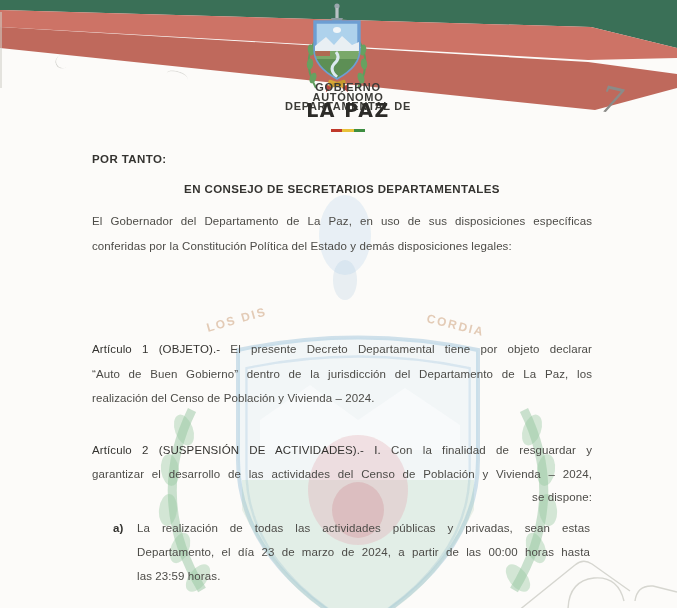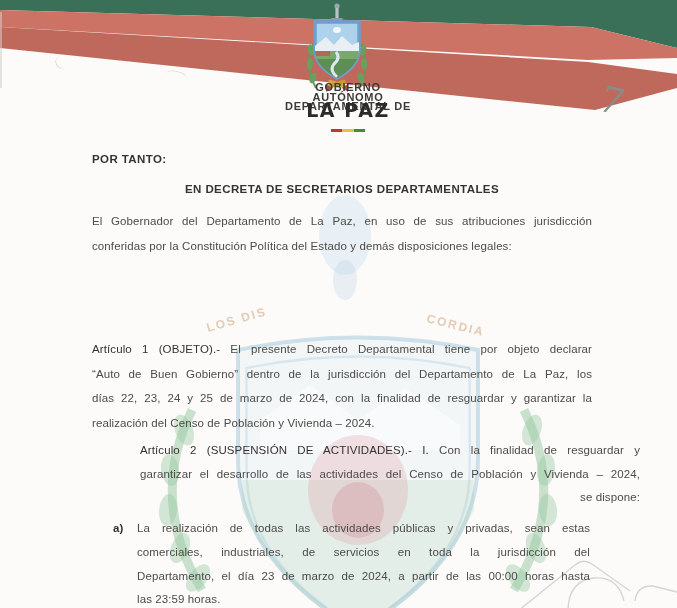--- a/index.html
+++ b/index.html
@@ -54,21 +54,21 @@
   .line{line-height:24.6px;height:24.6px;overflow:visible;}
   .jline{text-align:justify;text-align-last:justify;}
   strong{font-weight:normal;color:var(--ink_bold,#343330);}
   .blk-por-tanto{top:141px;}
   .blk-council{top:171px;}
   .blk-intro{top:197px;}
   .blk-intro .line{line-height:25px;height:25px;}
   .blk-decreta{top:264px;}
   .blk-title{top:295px;}
   .blk-art1{top:325px;}
-  .blk-art2{top:427px;margin-left:48px;}
+  .blk-art2{top:427px;}
   .blk-art2 .line{line-height:23.6px;height:23.6px;text-align:right;}
   .blk-item-a{top:505px;left:137px;width:453px;}
   .blk-item-a .line{line-height:23.8px;height:23.8px;}
   .item-label{position:absolute;left:-24px;top:0;font-weight:bold;color:var(--ink_bold,#343330);
     line-height:23.8px;}
 </style>
 </head>
 <body>
 
 <div id="page">
@@ -161,50 +161,48 @@
         <i class="flag-green"></i>
     </div>
   </div>
 
   <div class="seven">7</div>
 
   <div class="doc">
 
     <div class="blk blk-por-tanto heading">POR TANTO:</div>
 
-    <div class="blk blk-council heading center">EN DECRETA DE SECRETARIOS DEPARTAMENTALES</div>
+    <div class="blk blk-council heading center">EN CONSEJO DE SECRETARIOS DEPARTAMENTALES</div>
 
     <div class="blk blk-intro">
-      <div class="line jline">El Gobernador del Departamento de La Paz, en uso de sus atribuciones jurisdicción</div>
+      <div class="line jline">El Gobernador del Departamento de La Paz, en uso de sus disposiciones específicas</div>
       <div class="line">conferidas por la Constitución Política del Estado y demás disposiciones legales:</div>
     </div>
 
 
 
     <div class="blk blk-art1">
       <div class="line jline">
         <strong>Artículo 1 (OBJETO).-</strong>
         <span>El presente Decreto Departamental tiene por objeto declarar</span>
       </div>
       <div class="line jline">“Auto de Buen Gobierno” dentro de la jurisdicción del Departamento de La Paz, los</div>
-      <div class="line jline">días 22, 23, 24 y 25 de marzo de 2024, con la finalidad de resguardar y garantizar la</div>
       <div class="line">realización del Censo de Población y Vivienda – 2024.</div>
     </div>
 
     <div class="blk blk-art2">
       <div class="line jline">
         <strong>Artículo 2 (SUSPENSIÓN DE ACTIVIDADES).- I.</strong>
         <span>Con la finalidad de resguardar y</span>
       </div>
       <div class="line jline">garantizar el desarrollo de las actividades  del Censo de Población y Vivienda – 2024,</div>
       <div class="line">se dispone:</div>
     </div>
 
     <div class="blk blk-item-a">
       <span class="item-label">a)</span>
       <div class="line jline">La realización de todas las actividades públicas y privadas, sean estas</div>
-      <div class="line jline">comerciales, industriales, de servicios en toda la jurisdicción del</div>
       <div class="line jline">Departamento, el día 23 de marzo de 2024, a partir de las 00:00 horas hasta</div>
       <div class="line">las 23:59 horas.</div>
     </div>
 
   </div>
 </div>
 
 </body></html>

